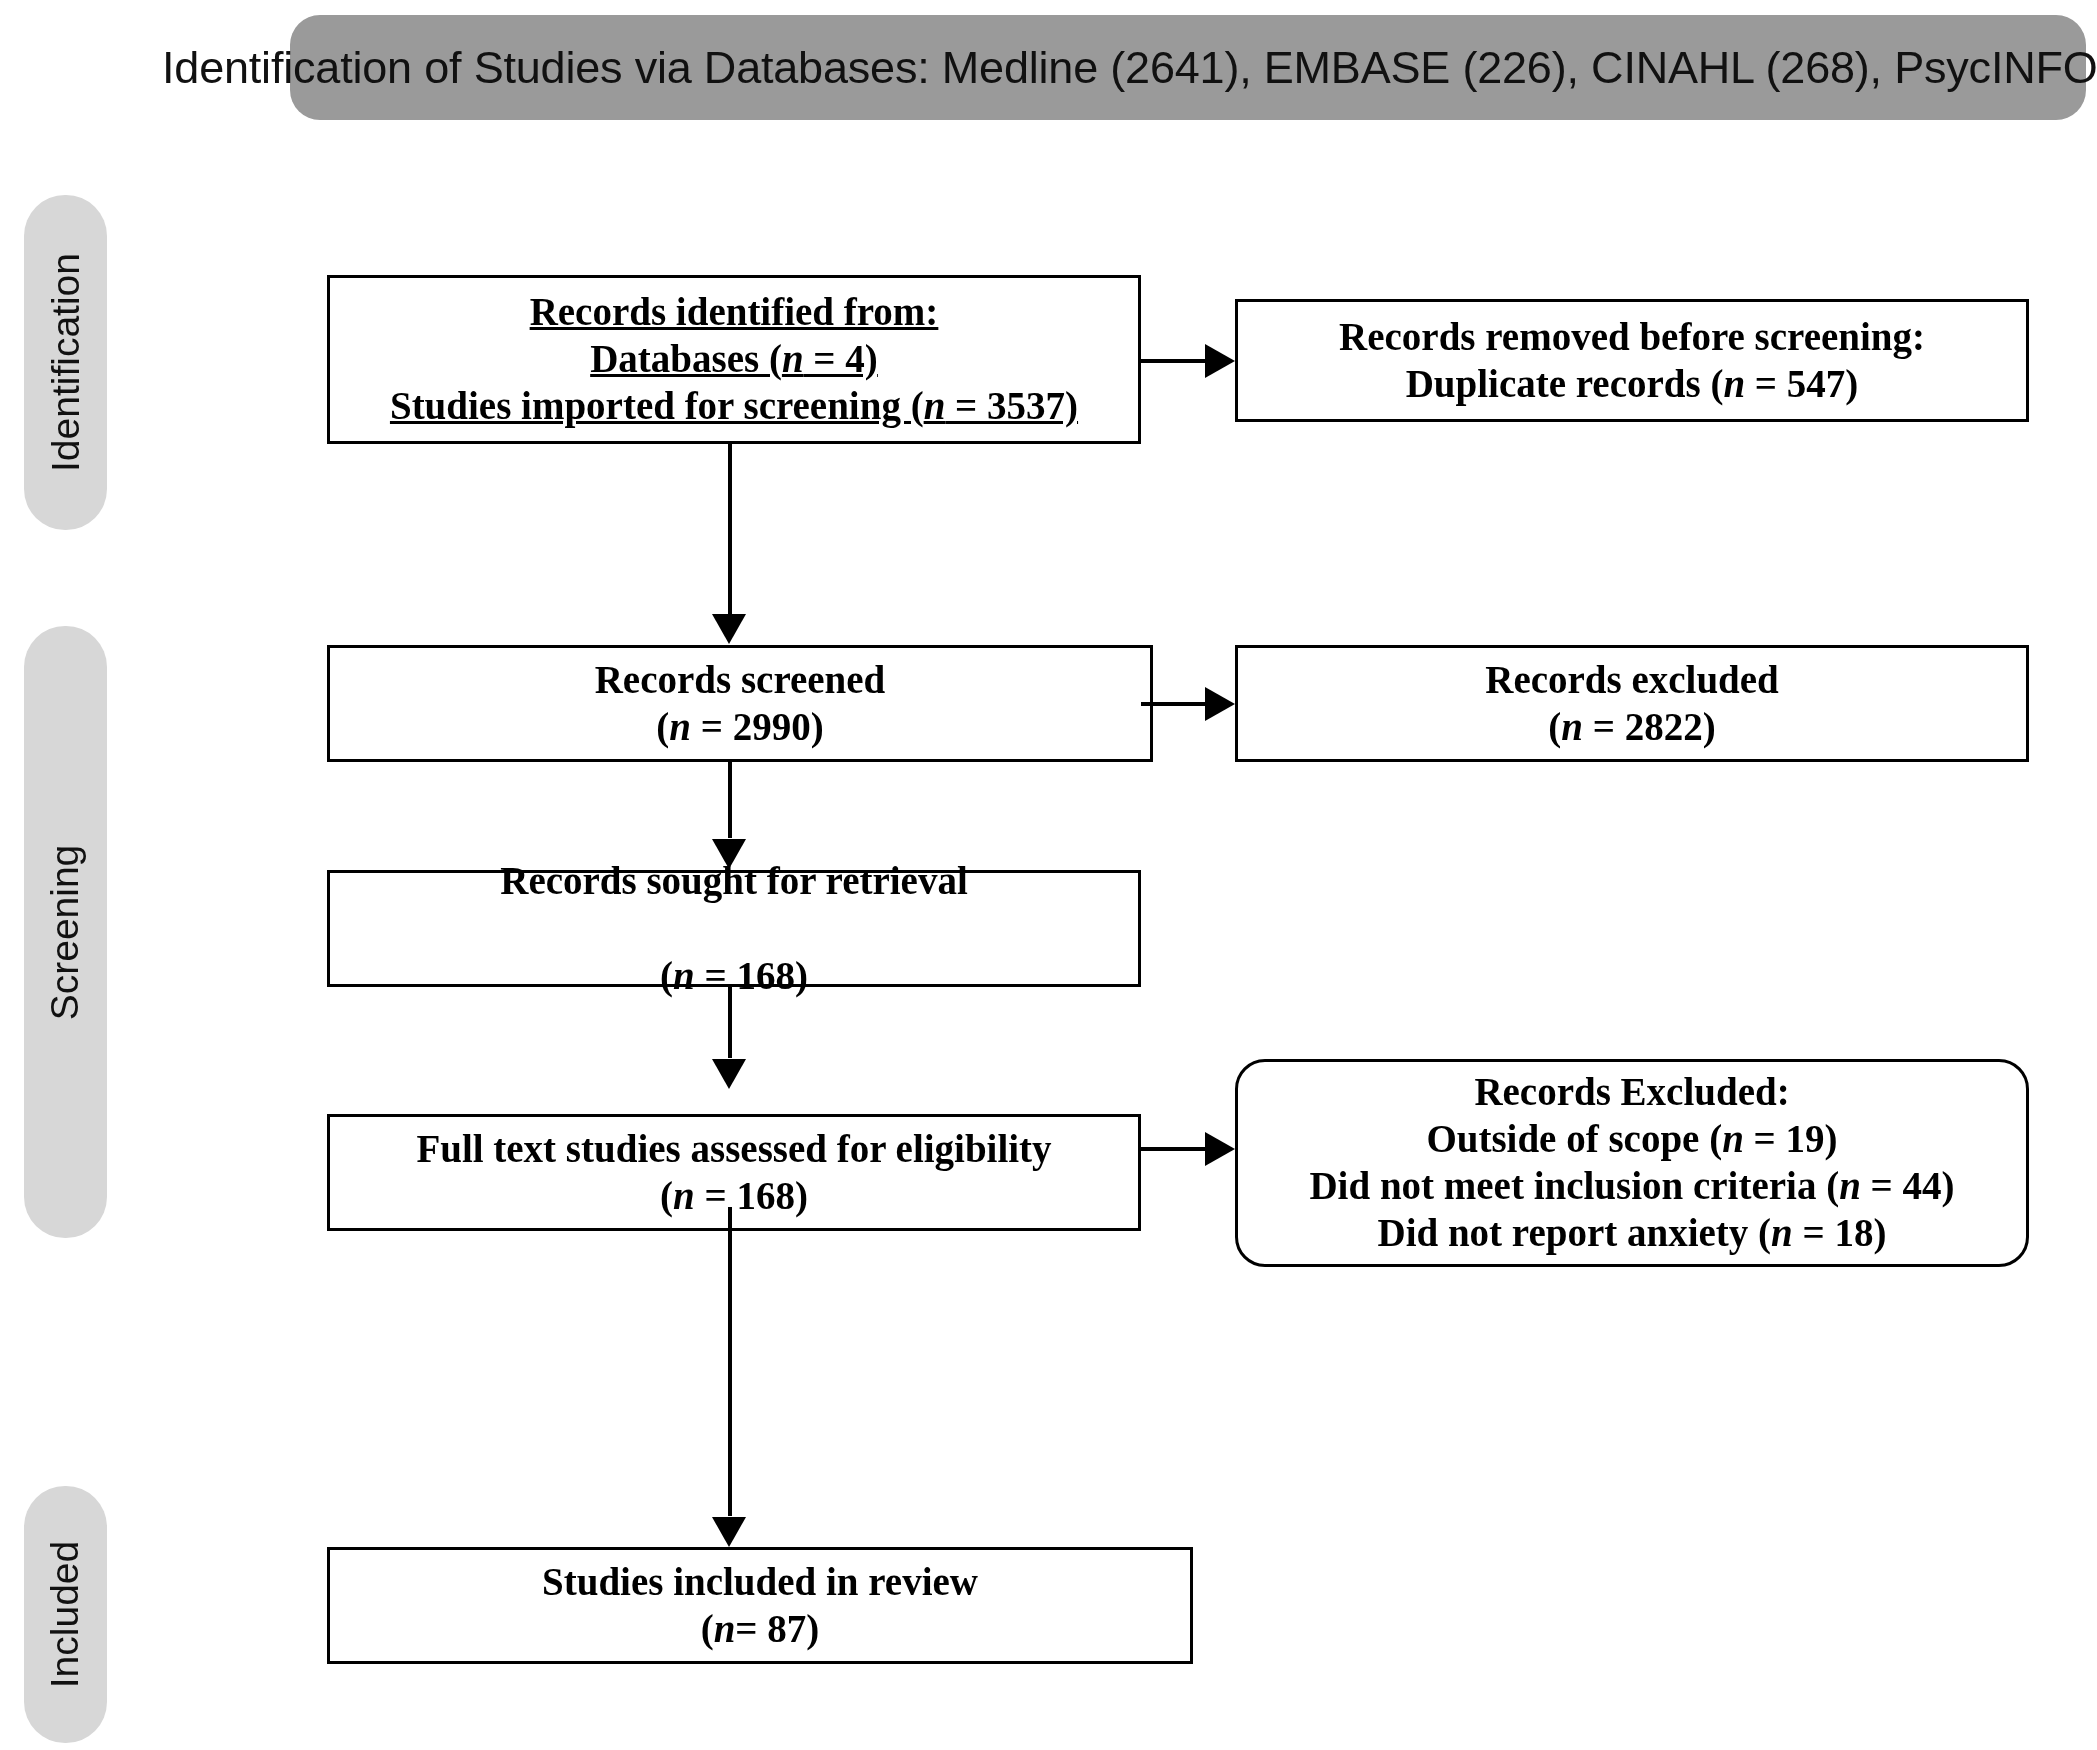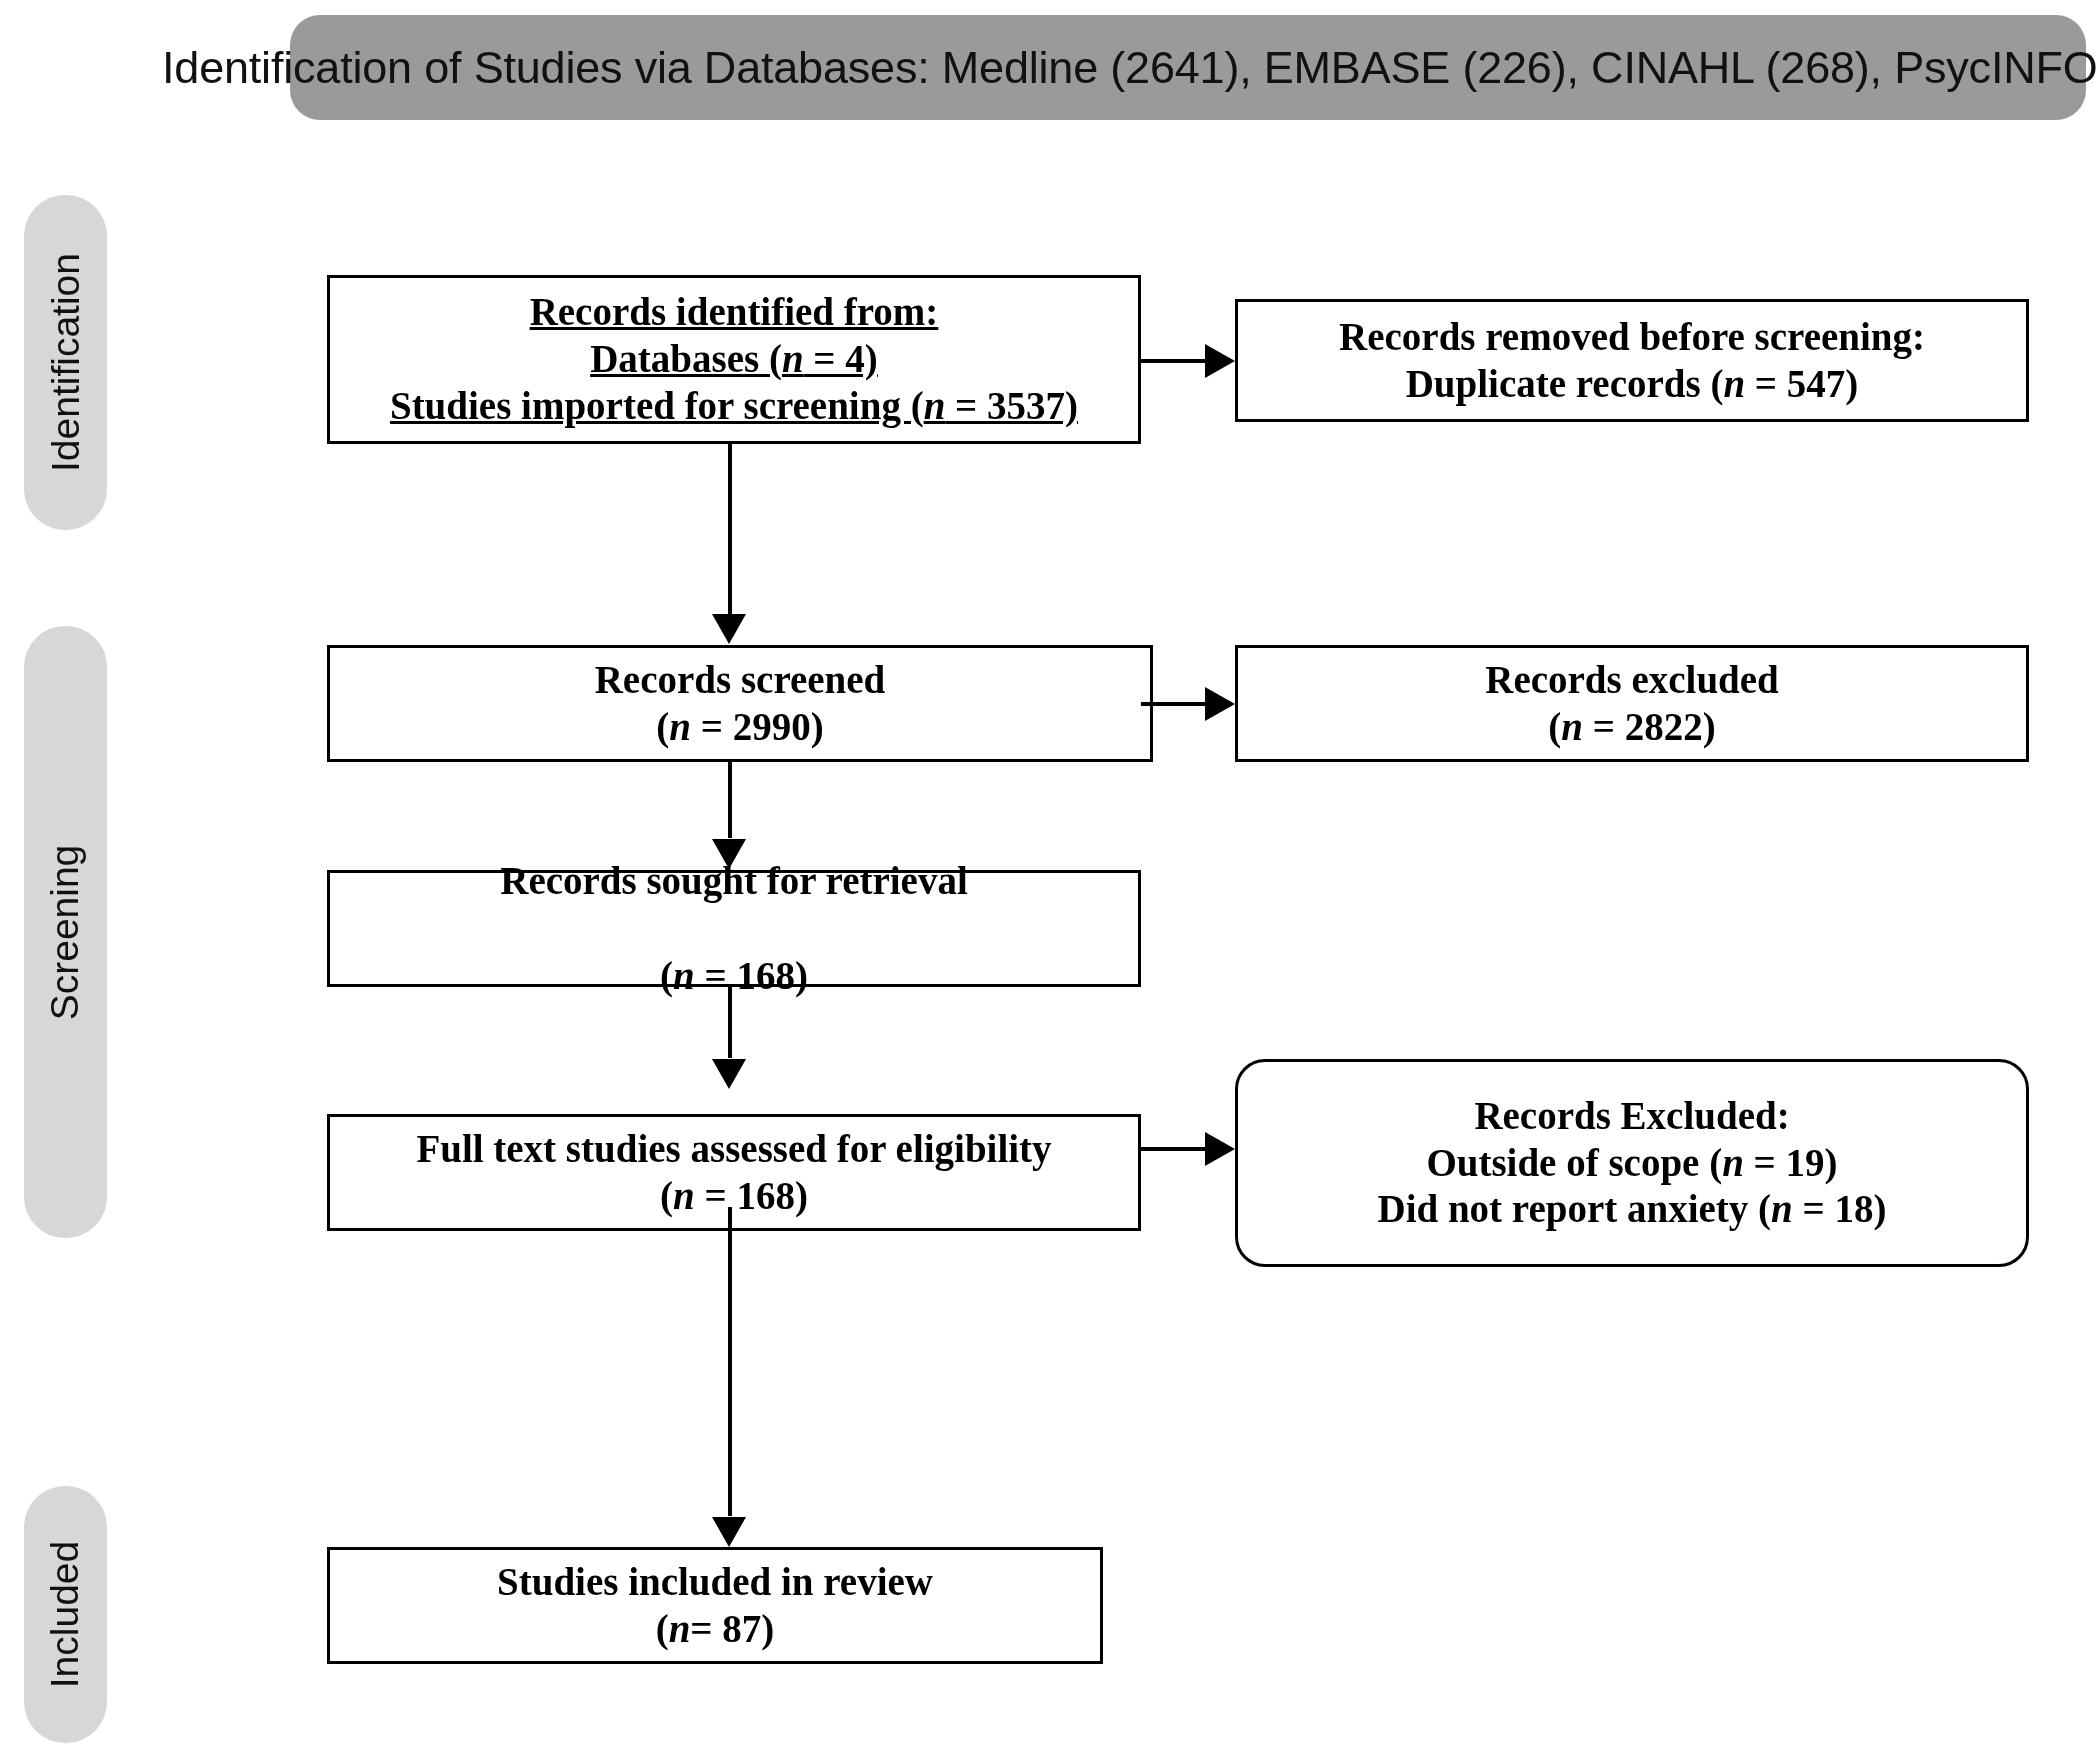--- a/index.html
+++ b/index.html
@@ -91,21 +91,21 @@
   .flow-line i {
     font-style: italic;
     font-weight: bold;
   }
 
   
   #box-identified   { left: 327px; top: 275px;  width: 814px; height: 169px; text-decoration: underline; }
   #box-screened     { left: 327px; top: 645px; width: 826px; height: 117px; }
   #box-sought       { left: 327px; top: 870px; width: 814px; height: 117px; gap: 48px; }
   #box-fulltext     { left: 327px; top: 1090px; width: 814px; height: 117px; margin-top: 24px; }
-  #box-included     { left: 327px; top: 1547px; width: 776px; height: 117px; }
+  #box-included     { left: 327px; top: 1547px; width: 866px; height: 117px; }
 
   
   #box-removed      { left: 1235px; top: 299px;  width: 794px; height: 123px; }
   #box-excluded     { left: 1235px; top: 645px; width: 794px; height: 117px; align-items: center; }
   #box-excl-detail  { left: 1235px; top: 1059px; width: 794px; height: 208px; border-radius: 30px; }
 
   
   .v-shaft {
     position: absolute;
     width: 3.7px;
@@ -202,20 +202,21 @@
     </div>
 
   <div class="flow-box" id="box-fulltext">
       <div class="flow-line">Full text studies assessed for eligibility</div>
       <div class="flow-line">(<i>n</i> = 168)</div>
     </div>
 
   <div class="flow-box" id="box-excl-detail">
       <div class="flow-line">Records Excluded:</div>
       <div class="flow-line">Outside of scope (<i>n</i> = 19)</div>
+      <div class="flow-line">Did not meet inclusion criteria (<i>n</i> = 44)</div>
       <div class="flow-line">Did not report anxiety (<i>n</i> = 18)</div>
     </div>
 
   <div class="flow-box" id="box-included">
       <div class="flow-line">Studies included in review</div>
       <div class="flow-line">(<i>n</i>= 87)</div>
     </div>
 
   <div class="v-shaft" id="vs-1"></div>
   <div class="v-head" id="vh-1"></div>

